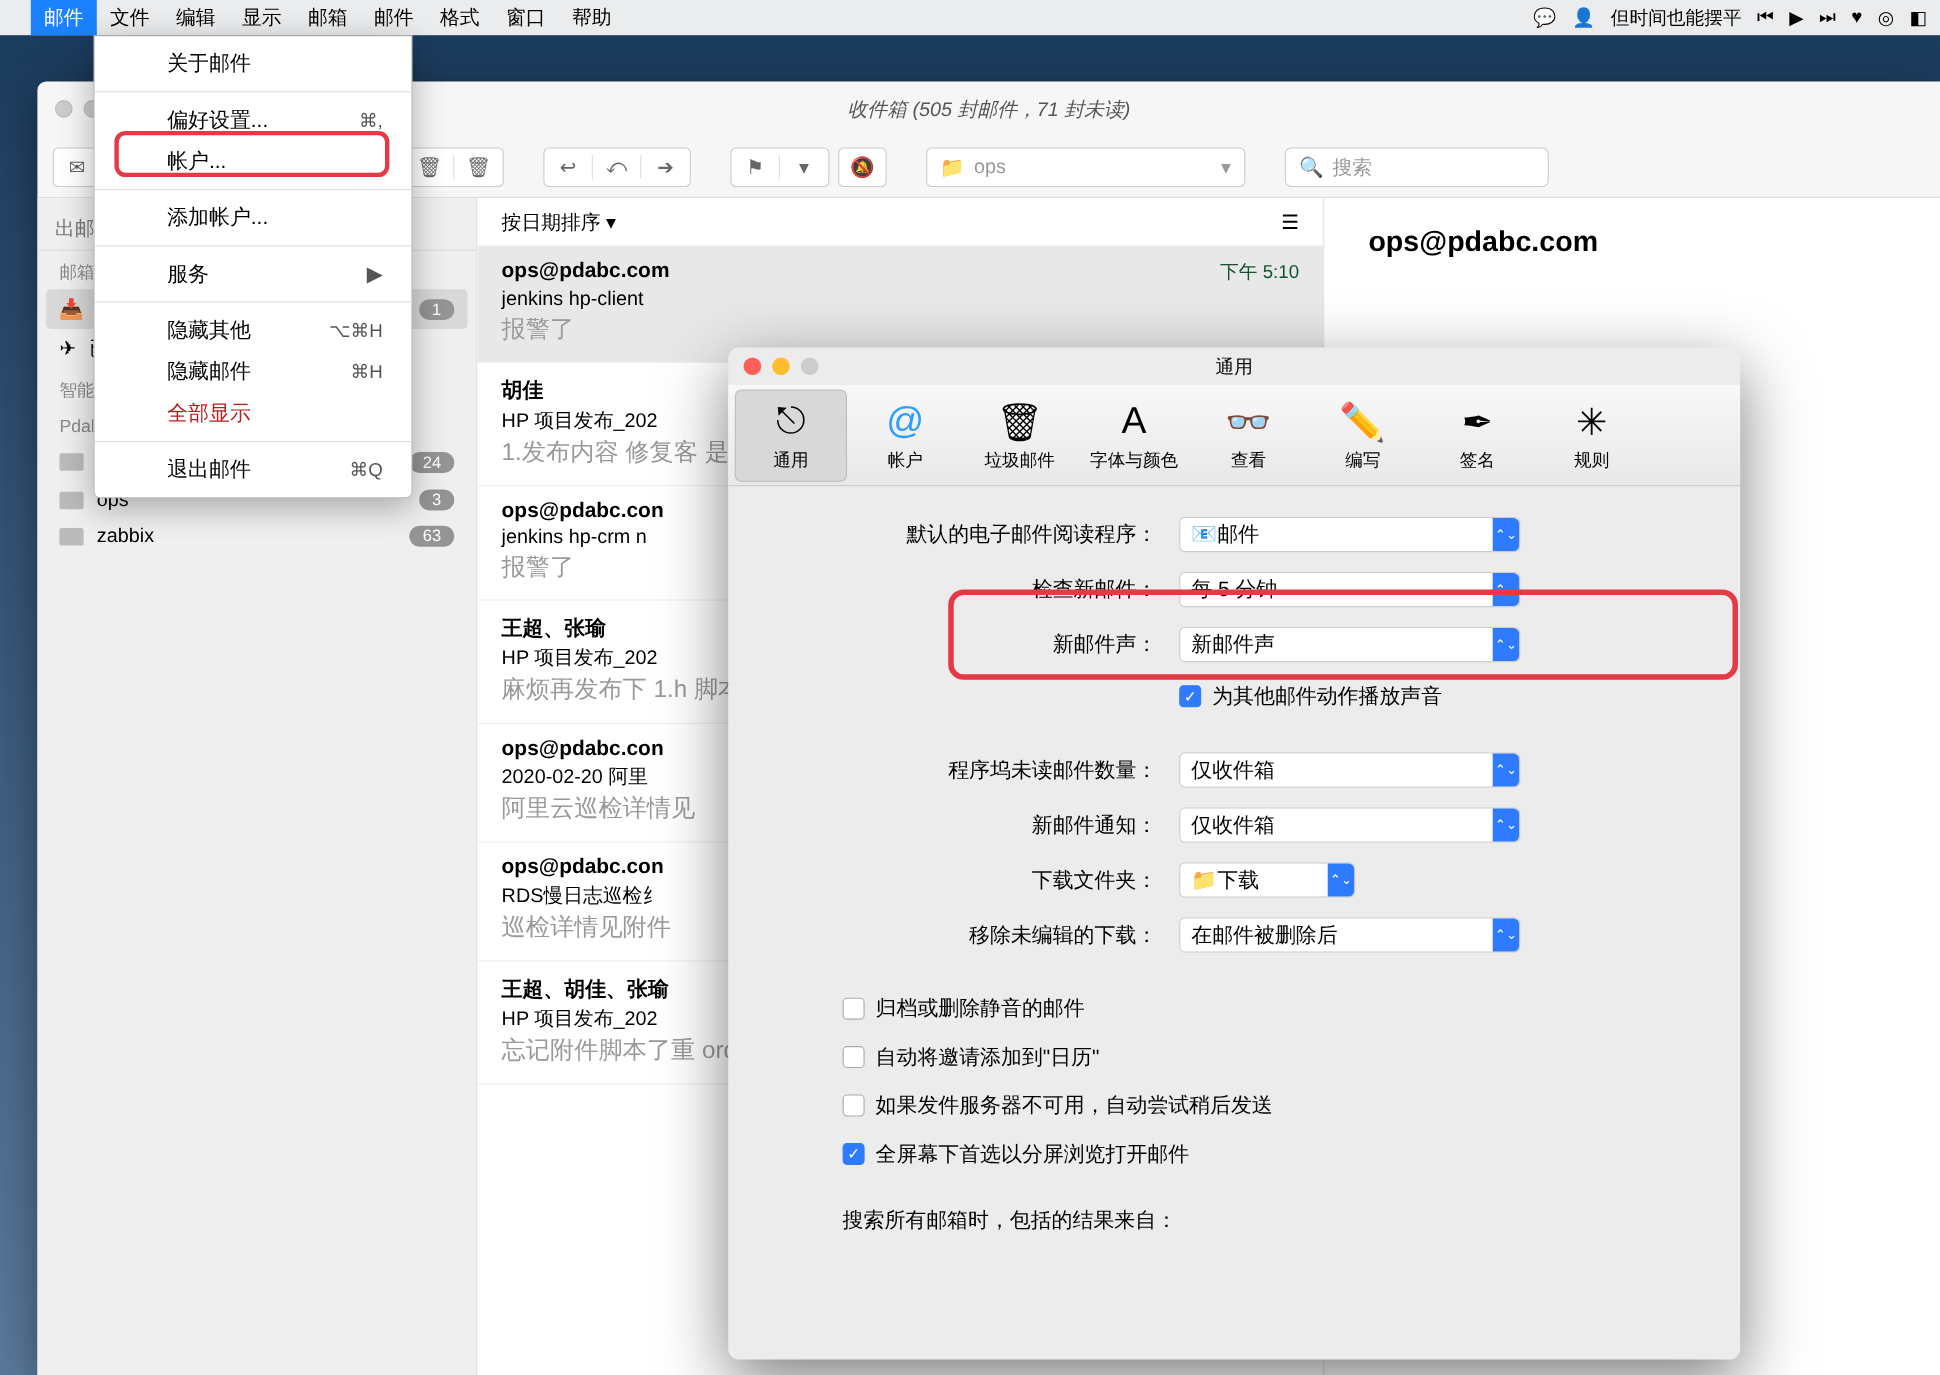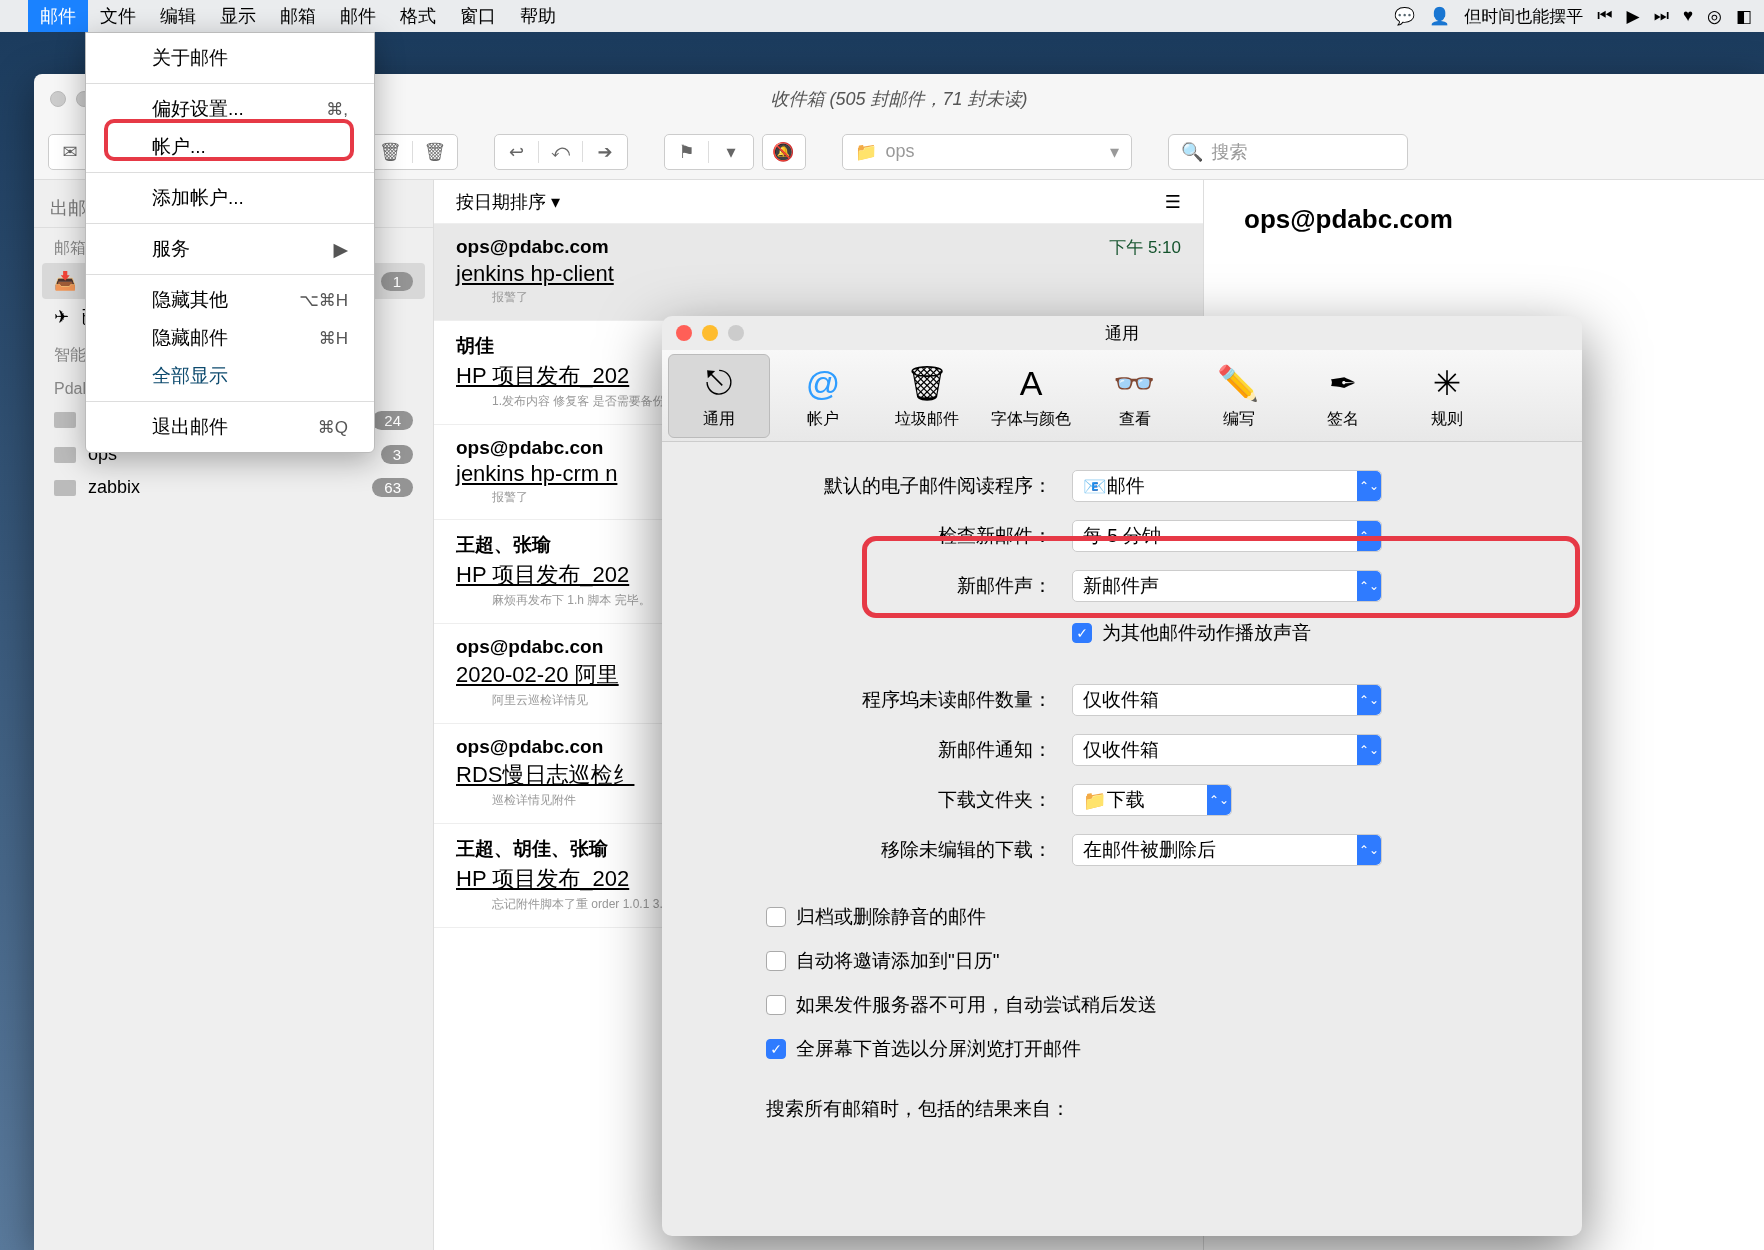--- a/index.html
+++ b/index.html
@@ -10,21 +10,21 @@
 .menubar .apple { font-size:20px; margin-right:16px; }
 .menubar .menu { padding:4px 12px; cursor:default; }
 .menubar .menu.active { background:#1a82ff; color:#fff; }
 .menubar .spacer { flex:1; }
 .menubar .status { display:flex; align-items:center; gap:14px; font-size:17px; }
 .menubar .status span { display:inline-block; }
 
 
 .dropdown { position:absolute; top:32px; left:85px; width:290px; background:#fff; border:1px solid #bbb; border-radius:0 0 6px 6px; box-shadow:0 8px 30px rgba(0,0,0,.3); z-index:200; padding:6px 0; font-size:19px; }
 .dropdown .item { padding:6px 26px; display:flex; justify-content:space-between; align-items:center;margin-left:40px; }
-.dropdown .item.disabled { color:#0c4a6e; }
+.dropdown .item.disabled { color:#b91c1c; }
 .dropdown .sep { height:1px; background:#ddd; margin:6px 0; }
 .dropdown .shortcut { color:#555; font-size:17px; }
 .dropdown .arrow { color:#555; }
 .dropdown .highlight { position:absolute; left:18px; top:86px; width:250px; height:42px; border:4px solid #e63946; border-radius:10px; pointer-events:none; }
 
 
 .mailwin { position:absolute; top:74px; left:34px; right:0; bottom:0; background:#f6f6f6; border-radius:8px 0 0 0; box-shadow:0 10px 40px rgba(0,0,0,.4); overflow:hidden; }
 .mailwin .titlebar { height:50px; display:flex; align-items:center; justify-content:center; font-size:18px; color:#555; position:relative;font-style:italic; }
 .mailwin .traffic { position:absolute; left:16px; display:flex; gap:10px; }
 .mailwin .traffic span { width:16px; height:16px; border-radius:50%; background:#ccc; border:1px solid #bbb; }
@@ -45,22 +45,22 @@
 .sidebar .row .badge { margin-left:auto; background:#949494; color:#fff; border-radius:12px; padding:1px 12px; font-size:15px; }
 .sidebar .folder { width:22px; height:16px; background:#bbb; border-radius:2px; display:inline-block; }
 
 .msglist { width:770px; background:#fff; border-right:1px solid #ddd; overflow:hidden; }
 .msglist .sorthdr { height:44px; display:flex; align-items:center; padding:0 22px; font-size:18px; border-bottom:1px solid #eee; justify-content:space-between; }
 .msglist .msg { padding:12px 22px 14px; border-bottom:1px solid #eee; }
 .msglist .msg.sel { background:#e8e8e8; }
 .msglist .msg .top { display:flex; justify-content:space-between; font-size:19px; }
 .msglist .msg .from { font-weight:600; }
 .msglist .msg .date { color:#14532d; font-size:17px; }
-.msglist .msg .subj { font-size:22px; margin-top:2px;text-decoration:underline; }
-.msglist .msg .prev { font-size:12px; color:#999; margin-top:2px; line-height:1.4;margin-left:36px; }
+.msglist .msg .subj { font-size:18px; margin-top:2px; }
+.msglist .msg .prev { font-size:22px; color:#999; margin-top:2px; line-height:1.4; }
 
 .reader { flex:1; background:#fff; padding:24px 40px; }
 .reader h2 { font-size:26px; font-weight:700; }
 
 
 .prefs { position:absolute; top:316px; left:662px; width:920px; height:920px; background:#ececec; border-radius:10px; box-shadow:0 20px 60px rgba(0,0,0,.5); overflow:hidden; z-index:150; }
 .prefs .pbar { height:34px; display:flex; align-items:center; justify-content:center; font-size:17px; position:relative; }
 .prefs .ptraffic { position:absolute; left:14px; display:flex; gap:10px; }
 .prefs .ptraffic span { width:16px; height:16px; border-radius:50%; }
 .prefs .ptraffic .r{background:#ff5f57;} .prefs .ptraffic .y{background:#febc2e;} .prefs .ptraffic .g{background:#ccc;}

